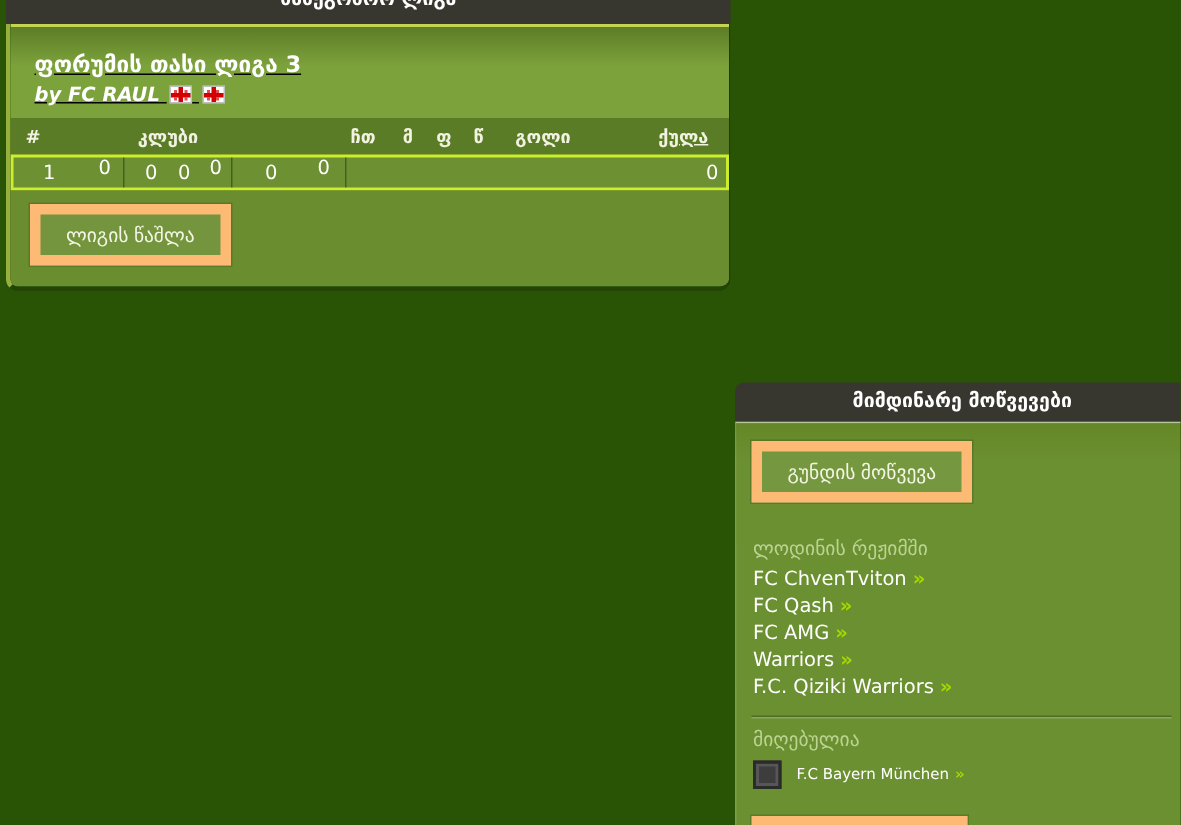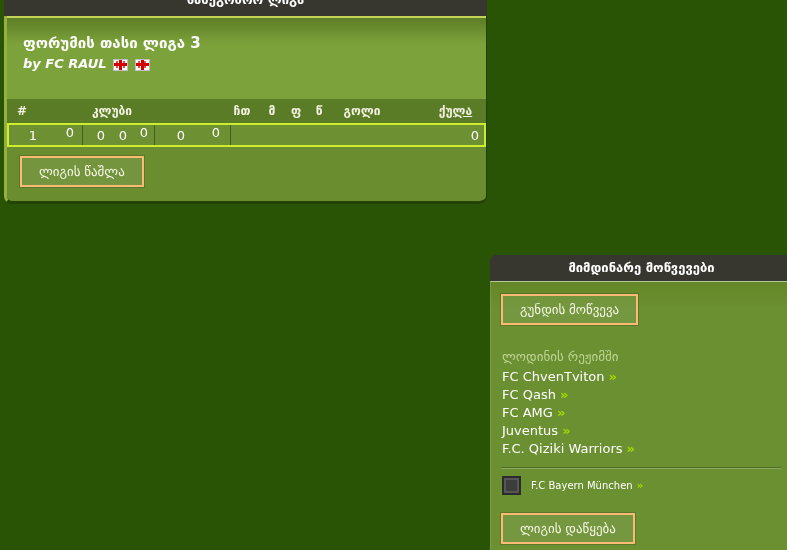--- a/index.html
+++ b/index.html
@@ -1,41 +1,41 @@
 <!DOCTYPE html>
 <html><head>
 <meta charset="utf-8">
 <style>
   html,body{margin:0;padding:0;width:787px;height:550px;overflow:hidden;
     background:#2a5405;font-family:"DejaVu Sans","Liberation Sans",sans-serif;}
   .page{position:relative;width:787px;height:550px;background:#2a5405;}
 
   
   .darkbar{background:#37372f;color:#fff;font-weight:bold;font-size:13px;text-align:center;}
-  .btn{display:inline-block;background:rgba(255,255,255,0.07);border:2px solid #fdba74;
+  .btn{display:inline-block;background:rgba(255,255,255,0.07);border:7px solid #fdba74;
     box-shadow:0 0 0 1px rgba(0,0,0,0.15);color:#f4f6e4;font-size:13px;
     padding:6px 17px;cursor:pointer;white-space:nowrap;}
   .flag{display:inline-block;width:13px;height:10px;vertical-align:middle;margin-left:2px;
     background-color:#fff;border:1px solid rgba(0,0,0,0.25);
     background-image:
       linear-gradient(#d40000,#d40000),linear-gradient(#d40000,#d40000),
       linear-gradient(#e05050,#e05050),linear-gradient(#e05050,#e05050),
       linear-gradient(#e05050,#e05050),linear-gradient(#e05050,#e05050);
     background-size:3px 100%,100% 3px,2px 2px,2px 2px,2px 2px,2px 2px;
     background-position:center center,center center,20% 18%,80% 18%,20% 82%,80% 82%;
     background-repeat:no-repeat;}
 
   
   .league-panel{position:absolute;left:4px;top:0;width:483px;}
   .league-titlebar{height:16px;overflow:hidden;}
   .league-titlebar span{display:block;margin-top:-9px;line-height:17px;}
   .league-body{border-left:3px solid #96b03e;border-right:1px solid rgba(0,0,0,0.25);
     border-radius:0 0 8px 8px;overflow:hidden;border-bottom:3px solid rgba(0,0,0,0.18);}
   .league-header{background:linear-gradient(180deg,#5d7d27 0px,#7ca23b 26px,#7ca23b 100%);
-    border-top:2px solid #c3d455;padding:16px 0 28px 16px;}
+    border-top:2px solid #c3d455;padding:16px 0 8px 16px;text-decoration:underline;}
   .league-title{color:#fff;font-size:15px;font-weight:bold;line-height:19px;}
   .league-byline{color:#fff;font-size:13px;font-style:italic;font-weight:600;margin-top:3px;line-height:15px;}
   .thead{background:#5b7c26;height:24px;display:flex;align-items:center;
     color:#f2f2e2;font-size:12px;font-weight:bold;}
   .row-zone{background:#5b7c26;}
   .trow{display:flex;align-items:center;height:20px;background:#6d9033;
     border:2px solid #cdee2e;color:#fff;font-size:13px;cursor:pointer;}
   .c1{width:30px;text-align:right;padding-right:2px;box-sizing:border-box;}
   .c2{width:178px;box-sizing:border-box;}
   .c3{width:44px;box-sizing:border-box;text-align:right;}
@@ -142,28 +142,29 @@
       <a class="team-link">
         <span>FC ChvenTviton</span><span class="arrow">»</span>
       </a>
       <a class="team-link">
         <span>FC Qash</span><span class="arrow">»</span>
       </a>
       <a class="team-link">
         <span>FC AMG</span><span class="arrow">»</span>
       </a>
       <a class="team-link">
-        <span>Juventus</span><span class="arrow">»</span>
+        <span>Warriors</span><span class="arrow">»</span>
       </a>
       <a class="team-link">
         <span>F.C. Qiziki Warriors</span><span class="arrow">»</span>
       </a>
 
       <hr class="hr-split">
 
+      <div class="section-label" style="margin-top:2px;">მიღებულია</div>
 
       <div class="accepted-row">
         <span class="chk"></span>
         <a class="team-link accepted-name">
           <span>F.C Bayern München</span><span class="arrow">»</span>
         </a>
       </div>
 
       <div class="start-wrap">
         <button class="btn">ლიგის დაწყება</button>

